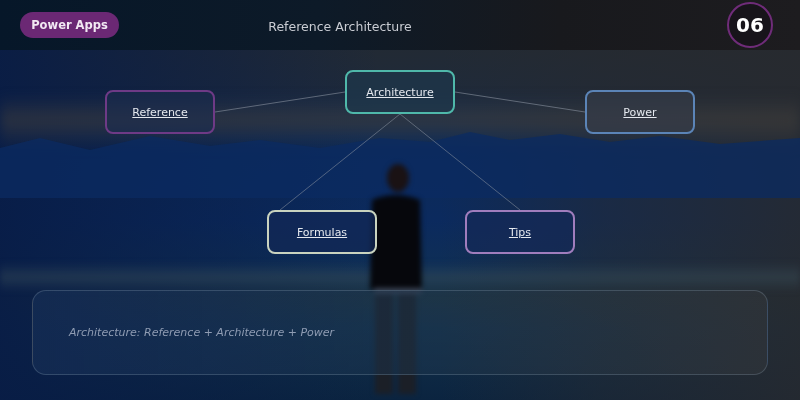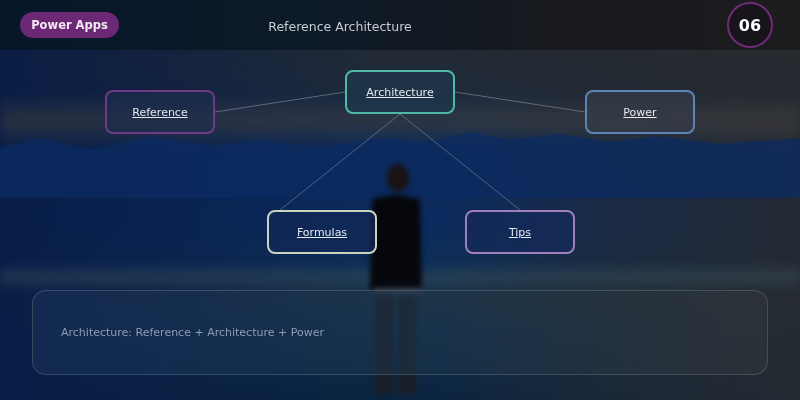--- a/index.html
+++ b/index.html
@@ -52,21 +52,21 @@
     display: flex; align-items: center; justify-content: center;
   }
   .page-title {
     position: absolute; left: 0; top: 19px; width: 680px; text-align: center;
     color: #c9ccd3; font-size: 12.5px;
   }
   .page-badge {
     position: absolute; left: 727px; top: 2px; width: 46px; height: 46px;
     border-radius: 50%; border: 2px solid #6f2c79;
     background: #17141a;
-    color: #ffffff; font-weight: 700; font-size: 16px;
+    color: #ffffff; font-weight: 700; font-size: 20px;
     display: flex; align-items: center; justify-content: center;
   }
 
   
   .connectors { position: absolute; left: 0; top: 0; width: 800px; height: 400px; pointer-events: none; }
   .node {
     position: absolute; width: 110px; height: 44px; border-radius: 8px;
     border: 2px solid #888;
     background: rgba(25,45,80,0.55);
     color: #e4e8ee; font-size: 11px;
@@ -77,21 +77,21 @@
   .n-power { left: 585px; top: 90px; border-color: #5b84b7; background: rgba(55,62,75,0.6); }
   .n-form { left: 225px; top: 210px; border-color: #c9d3bf; background: rgba(18,40,85,0.7); margin-left: 42px; }
   .n-tips { left: 465px; top: 210px; border-color: #a07dbd; background: rgba(20,42,88,0.7); }
 
   
   .summary {
     position: absolute; left: 32px; top: 290px; width: 736px; height: 85px;
     border-radius: 14px;
     border: 1px solid rgba(140,160,180,0.28);
     background: linear-gradient(90deg, rgba(25,50,90,0.55) 0%, rgba(30,55,80,0.45) 50%, rgba(55,58,62,0.45) 100%);
-    display: flex; align-items: center; padding-left: 28px;
+    display: flex; align-items: center; padding-left: 36px; font-style: italic;
   }
   .summary-text { color: #8f9cb3; font-size: 11px; }
 </style>
 </head>
 <body>
 
 <div class="bg"></div>
 <div class="bg-left"></div>
 <div class="bg-right"></div>
 <div class="cloud"></div>

